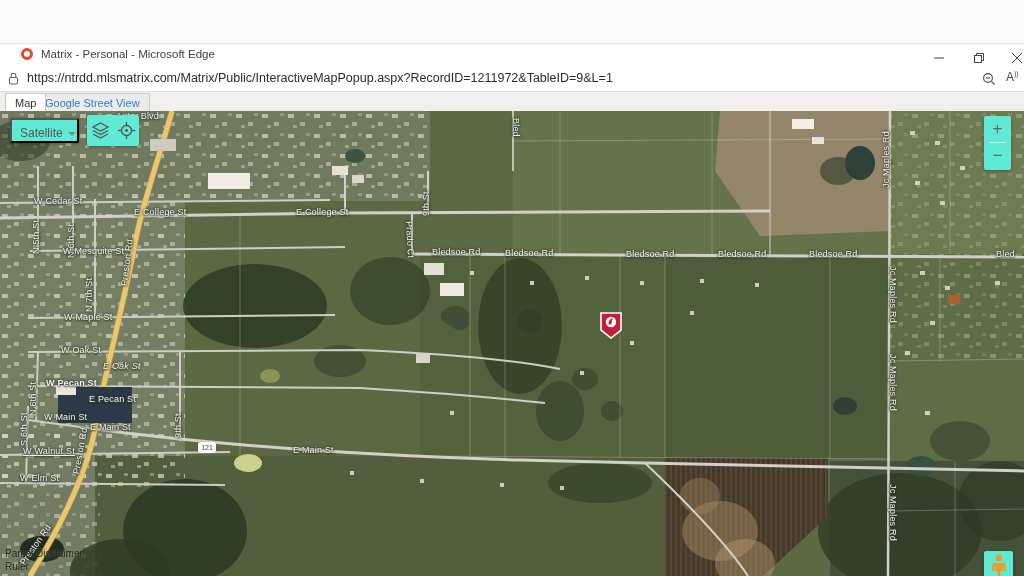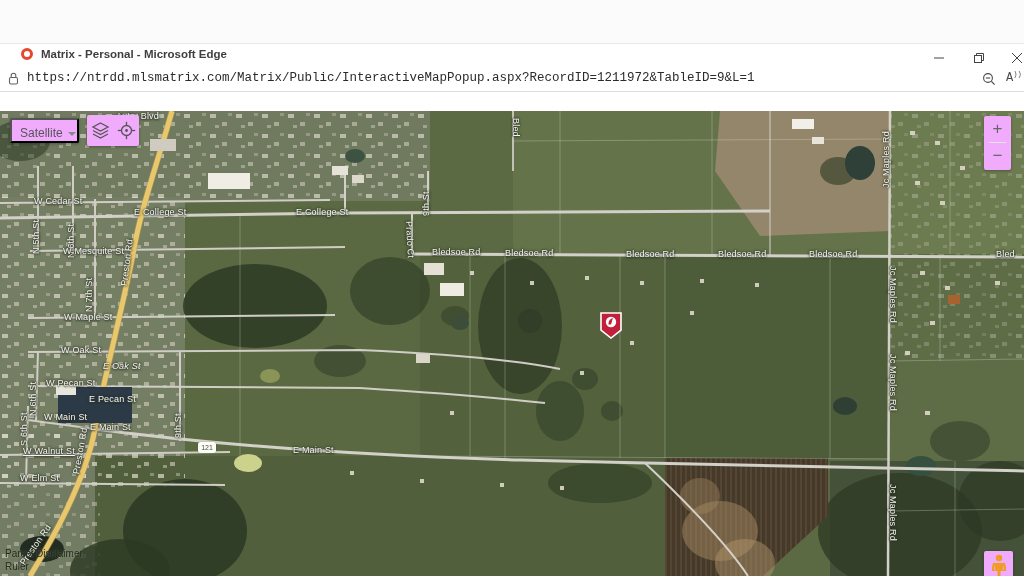--- a/index.html
+++ b/index.html
@@ -6,30 +6,30 @@
   html,body { width:1024px; height:576px; overflow:hidden; background:#fff;
     font-family:"Liberation Sans", sans-serif; }
   .screen { position:relative; width:1024px; height:576px; background:#fff; overflow:hidden; }
 
   
   .top-gap { position:absolute; left:0; top:0; width:1024px; height:44px;
     background:#fbfbfb; border-bottom:1px solid #e9e9e9; }
   .title-bar { position:absolute; left:0; top:44px; width:1024px; height:22px; background:#fff; }
   .favicon { position:absolute; left:21px; top:4px; width:12px; height:12px; border-radius:50%;
     border:3px solid #e2492f; background:#fff; }
-  .title-text { position:absolute; left:41px; top:4px; font-size:11.5px; color:#3f3f3f; white-space:nowrap;font-weight:bold; }
+  .title-text { position:absolute; left:41px; top:4px; font-size:11.5px; color:#3f3f3f; white-space:nowrap; }
   .win-btn { position:absolute; top:0; width:34px; height:22px; background:transparent; border:none;
     color:#404040; font-size:13px; line-height:20px; text-align:center; cursor:pointer; }
   .win-btn svg { display:block; margin:5px auto 0; }
   .btn-min  { left:922px; }
   .btn-max  { left:962px; }
   .btn-close{ left:1000px; }
 
   .url-bar { position:absolute; left:0; top:66px; width:1024px; height:26px; background:#fff;
-    border-bottom:1px solid #dedede;font-family:Liberation Mono, monospace; }
+    border-bottom:1px solid #dedede; }
   .lock-icon { position:absolute; left:8px; top:6px; }
   .url-text { position:absolute; left:27px; top:5px; font-size:12.5px; color:#2b2b2b; white-space:nowrap; }
   .zoomout-icon { position:absolute; left:982px; top:6px; }
   .readaloud-icon { position:absolute; left:1006px; top:4px; font-size:12px; color:#4a4a4a; }
   .readaloud-icon sup { font-size:7px; }
 
   .tab-strip { position:absolute; left:0; top:92px; width:1024px; height:19px; background:#f1f0ef; }
   .tab { position:absolute; top:1px; height:18px; font-size:11px; line-height:16px; padding:1px 9px 0 9px;
     border:1px solid #c9c9c9; border-bottom:none; cursor:pointer; white-space:nowrap; }
   .tab-active { left:5px; background:#fff; color:#333; z-index:2; }
@@ -40,21 +40,21 @@
     background:#5c6a43; }
   .map-area svg.base { position:absolute; left:0; top:0; }
 
   .road-label { position:absolute; font-size:9px; color:#f6f6f2; white-space:nowrap; letter-spacing:.2px;
     text-shadow:0 0 2px rgba(45,52,38,.95), 0 0 3px rgba(45,52,38,.85), 0 1px 2px rgba(45,52,38,.8);
     transform-origin:0 50%; z-index:3; }
   .hwy-shield { position:absolute; left:198px; top:331px; width:18px; height:11px; background:#fdfdf8;
     border-radius:2px; font-size:7px; line-height:11px; text-align:center; color:#4a4a44;
     box-shadow:0 0 1px rgba(0,0,0,.5); z-index:3; }
 
-  .ctl { position:absolute; background:#f0abfc; border-radius:2px; box-shadow:0 1px 3px rgba(0,0,0,.3); z-index:6; }
+  .ctl { position:absolute; background:#5eead4; border-radius:2px; box-shadow:0 1px 3px rgba(0,0,0,.3); z-index:6; }
   .satellite-btn { left:10px; top:7px; width:69px; height:25px; font-size:12px; color:#565656;
     text-align:left; padding:5px 0 0 8px; cursor:pointer; }
   .satellite-btn .caret { display:inline-block; margin-left:5px; width:0; height:0;
     border-left:4px solid transparent; border-right:4px solid transparent; border-top:4px solid #8a8a8a;
     vertical-align:1px; }
   .tool-box { left:87px; top:4px; width:52px; height:31px; display:flex; align-items:center;
     justify-content:space-around; }
   .tool-box svg { cursor:pointer; }
   .notice { left:151px; top:7px; height:22px; background:#fbf7e6; border-radius:2px;
     box-shadow:0 1px 2px rgba(0,0,0,.25); display:flex; align-items:center; padding:0 9px 0 6px;
@@ -111,20 +111,24 @@
     </svg>
     <span class="url-text">https://ntrdd.mlsmatrix.com/Matrix/Public/InteractiveMapPopup.aspx?RecordID=1211972&amp;TableID=9&amp;L=1</span>
     <svg class="zoomout-icon" width="14" height="14" viewBox="0 0 14 14">
       <circle cx="6" cy="6" r="4.4" fill="none" stroke="#4a4a4a" stroke-width="1.1"></circle>
       <line x1="3.8" y1="6" x2="8.2" y2="6" stroke="#4a4a4a" stroke-width="1.1"></line>
       <line x1="9.4" y1="9.4" x2="12.6" y2="12.6" stroke="#4a4a4a" stroke-width="1.2"></line>
     </svg>
     <span class="readaloud-icon">A<sup>))</sup></span>
   </div>
 
+  <div class="tab-strip">
+    <div class="tab tab-active">Map</div>
+    <div class="tab tab-idle">Google Street View</div>
+  </div>
 
   <div class="map-area">
 
     <svg class="base" width="1024" height="465" viewBox="0 0 1024 465">
       <defs>
         <pattern id="houses" width="26" height="20" patternUnits="userSpaceOnUse">
           <rect x="2" y="3" width="6" height="4" fill="#e3ded2" opacity=".85"></rect>
           <rect x="14" y="11" width="5" height="4" fill="#cfc9ba" opacity=".8"></rect>
           <rect x="20" y="2" width="4" height="3" fill="#b9b3a4" opacity=".7"></rect>
           <rect x="7" y="14" width="4" height="3" fill="#d8d3c6" opacity=".6"></rect>
@@ -303,21 +307,21 @@
     <span class="road-label" style="left:626px; top:138px;">Bledsoe Rd</span>
     <span class="road-label" style="left:718px; top:138px;">Bledsoe Rd</span>
     <span class="road-label" style="left:809px; top:138px;">Bledsoe Rd</span>
     <span class="road-label" style="left:996px; top:138px;">Bled</span>
     <span class="road-label" style="left:886px; top:72px; transform:rotate(-90deg);">Jc Maples Rd</span>
     <span class="road-label" style="left:893px; top:150px; transform:rotate(90deg);">Jc Maples Rd</span>
     <span class="road-label" style="left:893px; top:238px; transform:rotate(90deg);">Jc Maples Rd</span>
     <span class="road-label" style="left:893px; top:368px; transform:rotate(90deg);">Jc Maples Rd</span>
     <span class="road-label" style="left:61px; top:234px;">W Oak St</span>
     <span class="road-label" style="left:103px; top:250px;font-style:italic;">E Oak St</span>
-    <span class="road-label" style="left:46px; top:267px;">W Pecan St</span>
+    <span class="road-label" style="left:46px; top:267px;font-weight:bold;">W Pecan St</span>
     <span class="road-label" style="left:89px; top:283px;">E Pecan St</span>
     <span class="road-label" style="left:33px; top:300px; transform:rotate(-90deg);">N 6th St</span>
     <span class="road-label" style="left:44px; top:301px;">W Main St</span>
     <span class="road-label" style="left:90px; top:311px;">E Main St</span>
     <span class="road-label" style="left:178px; top:322px; transform:rotate(-90deg);">9th St</span>
     <span class="road-label" style="left:24px; top:330px; transform:rotate(-90deg);">S 6th St</span>
     <span class="road-label" style="left:23px; top:335px;text-decoration:underline;">W Walnut St</span>
     <span class="road-label" style="left:76px; top:358px; transform:rotate(-80deg);">Preston Rd</span>
     <span class="road-label" style="left:20px; top:362px;">W Elm St</span>
     <span class="road-label" style="left:293px; top:334px;">E Main St</span>

